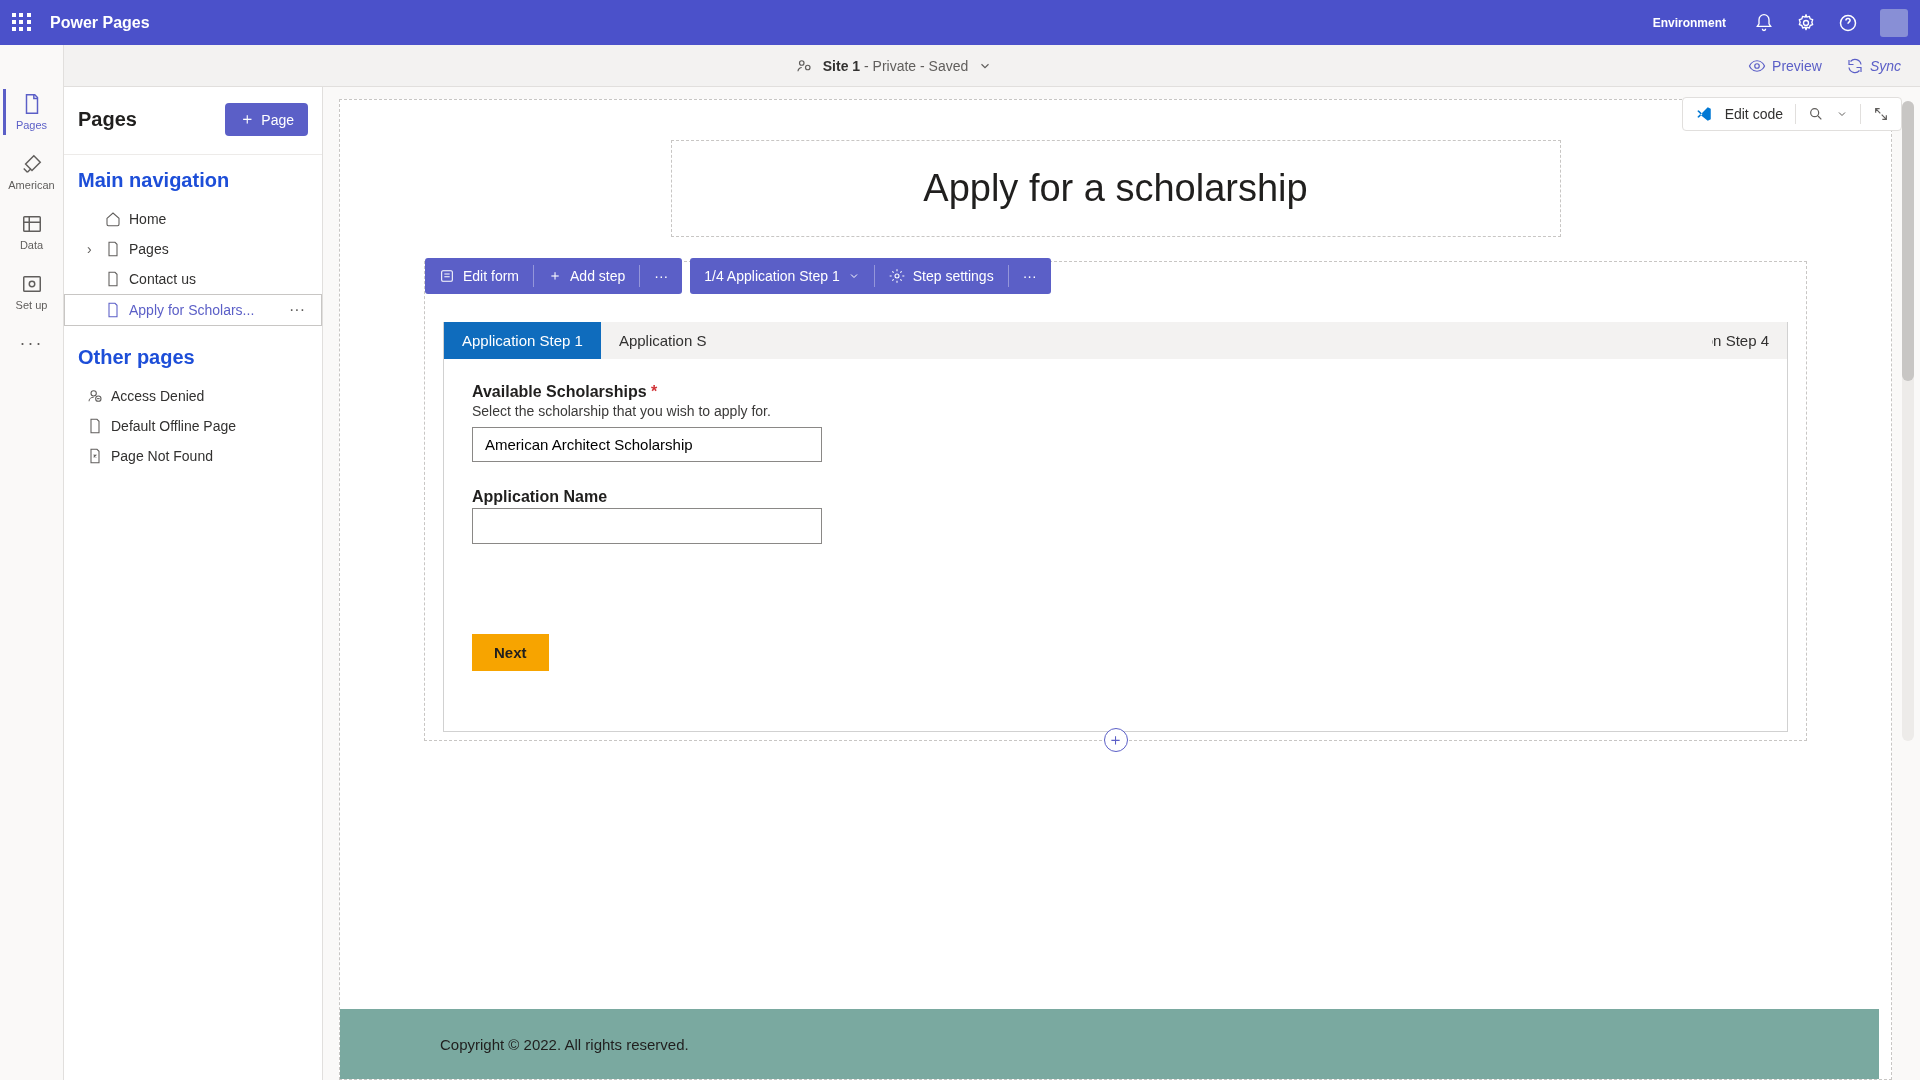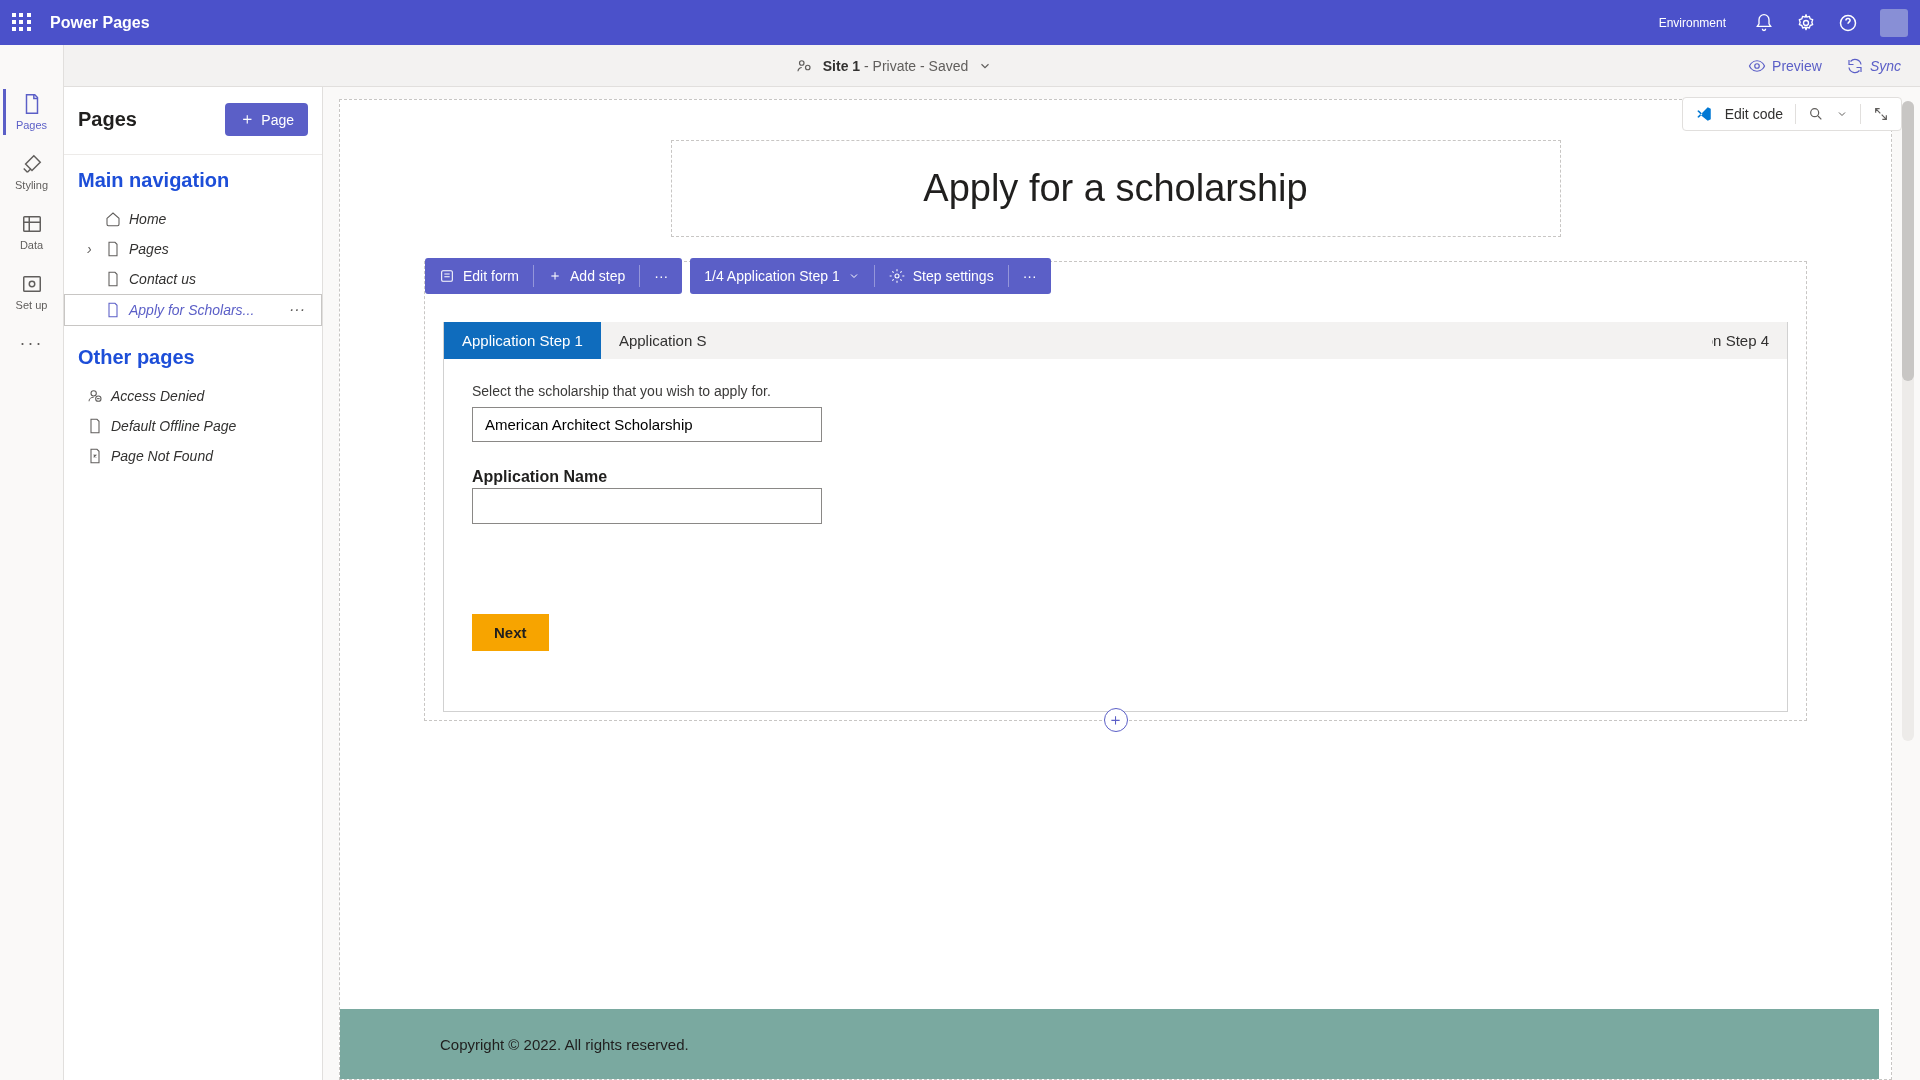--- a/index.html
+++ b/index.html
@@ -4,21 +4,21 @@
 <style>
 * { box-sizing: border-box; margin: 0; padding: 0; font-family: "Segoe UI", -apple-system, sans-serif; }
 body { background: #faf9f8; overflow: hidden; width: 1920px; height: 1080px; transform-origin: top left; }
 
 
 .top-header { height: 45px; background: #4b51ca; color: #fff; display: flex; align-items: center; padding: 0 12px; }
 .waffle { width: 20px; height: 20px; display: grid; grid-template-columns: repeat(3,1fr); grid-template-rows: repeat(3,1fr); gap:2px; margin-right: 18px; cursor:pointer; }
 .waffle span { background:#fff; width:4px; height:4px; }
 .app-title { font-size: 16px; font-weight:600; }
 .top-spacer { flex:1; }
-.env-block { display:flex; align-items:flex-end; gap:10px; margin-right: 28px; }
+.env-block { display:flex; align-items:flex-end; gap:10px; margin-right: 28px; font-weight: bold; }
 .env-text { font-size: 12px; line-height:14px; }
 .top-icons { display:flex; gap:22px; align-items:center; }
 .top-icons .ticon { width:20px; height:20px; cursor:pointer; }
 
 
 .second-bar { height: 42px; background:#f3f2f1; border-bottom:1px solid #e1dfdd; display:flex; align-items:center; padding: 0 19px; }
 .home-left { display:flex; align-items:center; }
 .second-center { flex:1; display:flex; justify-content:center; align-items:center; gap:10px; color:#323130; font-size:14px; }
 .second-right { display:flex; align-items:center; gap:24px; color:#5b5fc7; font-size:14px; }
 
@@ -28,21 +28,21 @@
 .rail-item.active { color:#5b5fc7; border-left:3px solid #5b5fc7; margin-left:-5px; padding-left:2px; }
 .rail-icon { display:block; margin:0 auto 4px; }
 
 
 .pages-panel { position:absolute; top:87px; left:64px; width:259px; bottom:0; background:#fff; border-right:1px solid #e1dfdd; }
 .pages-head { display:flex; align-items:center; justify-content:space-between; padding: 16px 14px 18px 14px; border-bottom:1px solid #edebe9; }
 .pages-head h2 { font-size:20px; font-weight:700; color:#201f1e; }
 .page-btn { background:#5b5fc7; color:#fff; border:none; border-radius:4px; padding:6px 14px; font-size:14px; display:flex; align-items:center; gap:6px; cursor:pointer; }
 .panel-section { padding: 14px 14px 6px 14px; font-size:20px; font-weight:600; color:#1d4ed8; }
 .tree { padding: 6px 0; }
-.tree-item { display:flex; align-items:center; gap:8px; padding:6px 8px 6px 22px; font-size:14px; color:#323130; cursor:pointer; border:1px solid transparent;font-style:italic; }
+.tree-item { display:flex; align-items:center; gap:8px; padding:6px 8px 6px 22px; font-size:14px; color:#323130; cursor:pointer; border:1px solid transparent; }
 .tree-item.selected { border:1px solid #c8c6c4; background:#fff; color:#5b5fc7; }
 .tree-item .chev { width:10px; color:#605e5c; }
 .tree-item .dots { margin-left:auto; color:#605e5c; font-size:16px; padding-right:8px; }
 
 
 .canvas-wrap { position:absolute; top:87px; left:323px; right:0; bottom:0; background:#faf9f8; overflow:hidden; }
 .canvas-toolbar { position:absolute; top:10px; right:18px; display:flex; align-items:center; gap:12px; background:#fff; border:1px solid #e1dfdd; border-radius:4px; padding:6px 12px; font-size:14px; color:#323130; z-index:50; }
 .canvas-toolbar .sep { width:1px; height:20px; background:#e1dfdd; }
 
 .page-surface { position:absolute; top:12px; left:16px; right:28px; bottom:0; border:1px dashed #c8c6c4; background:#fff; }
@@ -159,21 +159,21 @@
     <svg class="rail-icon" width="22" height="22" viewBox="0 0 24 24" fill="#5b5fc7">
         <path d="M6 2h9l3 3v17H6z" fill="none" stroke="#5b5fc7" stroke-width="1.6"></path>
         <path d="M14 2v4h4" fill="none" stroke="#5b5fc7" stroke-width="1.6"></path>
       </svg>
     <span>Pages</span>
   </div>
   <div class="rail-item">
     <svg class="rail-icon" width="22" height="22" viewBox="0 0 24 24" fill="none" stroke="#605e5c" stroke-width="1.6">
         <path d="M7 21l4-4M3 17l4 4M14 3l7 7-9 9-7-7z"></path>
       </svg>
-    <span>Styling</span>
+    <span>American</span>
   </div>
   <div class="rail-item">
     <svg class="rail-icon" width="22" height="22" viewBox="0 0 24 24" fill="none" stroke="#605e5c" stroke-width="1.6">
         <rect x="3" y="4" width="18" height="16" rx="1"></rect>
         <path d="M3 10h18M9 4v16"></path>
       </svg>
     <span>Data</span>
   </div>
   <div class="rail-item">
     <svg class="rail-icon" width="22" height="22" viewBox="0 0 24 24" fill="none" stroke="#605e5c" stroke-width="1.6">
@@ -322,20 +322,21 @@
       </div>
 
       <div class="form-body">
         <div class="tabs-row">
           <div class="tab active">Application Step 1</div>
           <div class="tab" style="width:105px;overflow:hidden;white-space:nowrap;">Application Step 2</div>
           <div class="tab" style="visibility:hidden;width:160px;"></div>
           <div class="tab" style="margin-left:auto;overflow:hidden;white-space:nowrap;width:75px;text-align:right;direction:rtl;"><span style="direction:ltr;unicode-bidi:bidi-override;">tion Step 4</span></div>
         </div>
         <div class="form-inner">
+          <div class="flab"><span>Available Scholarships</span> <span class="req">*</span></div>
           <div class="fdesc">Select the scholarship that you wish to apply for.</div>
           <div class="finput">American Architect Scholarship</div>
           <div style="height:26px;"></div>
           <div class="flab">Application Name</div>
           <div class="finput" style="height:36px;"></div>
           <button class="next-btn">Next</button>
         </div>
       </div>
 
       <div class="plus-circle">＋</div>

